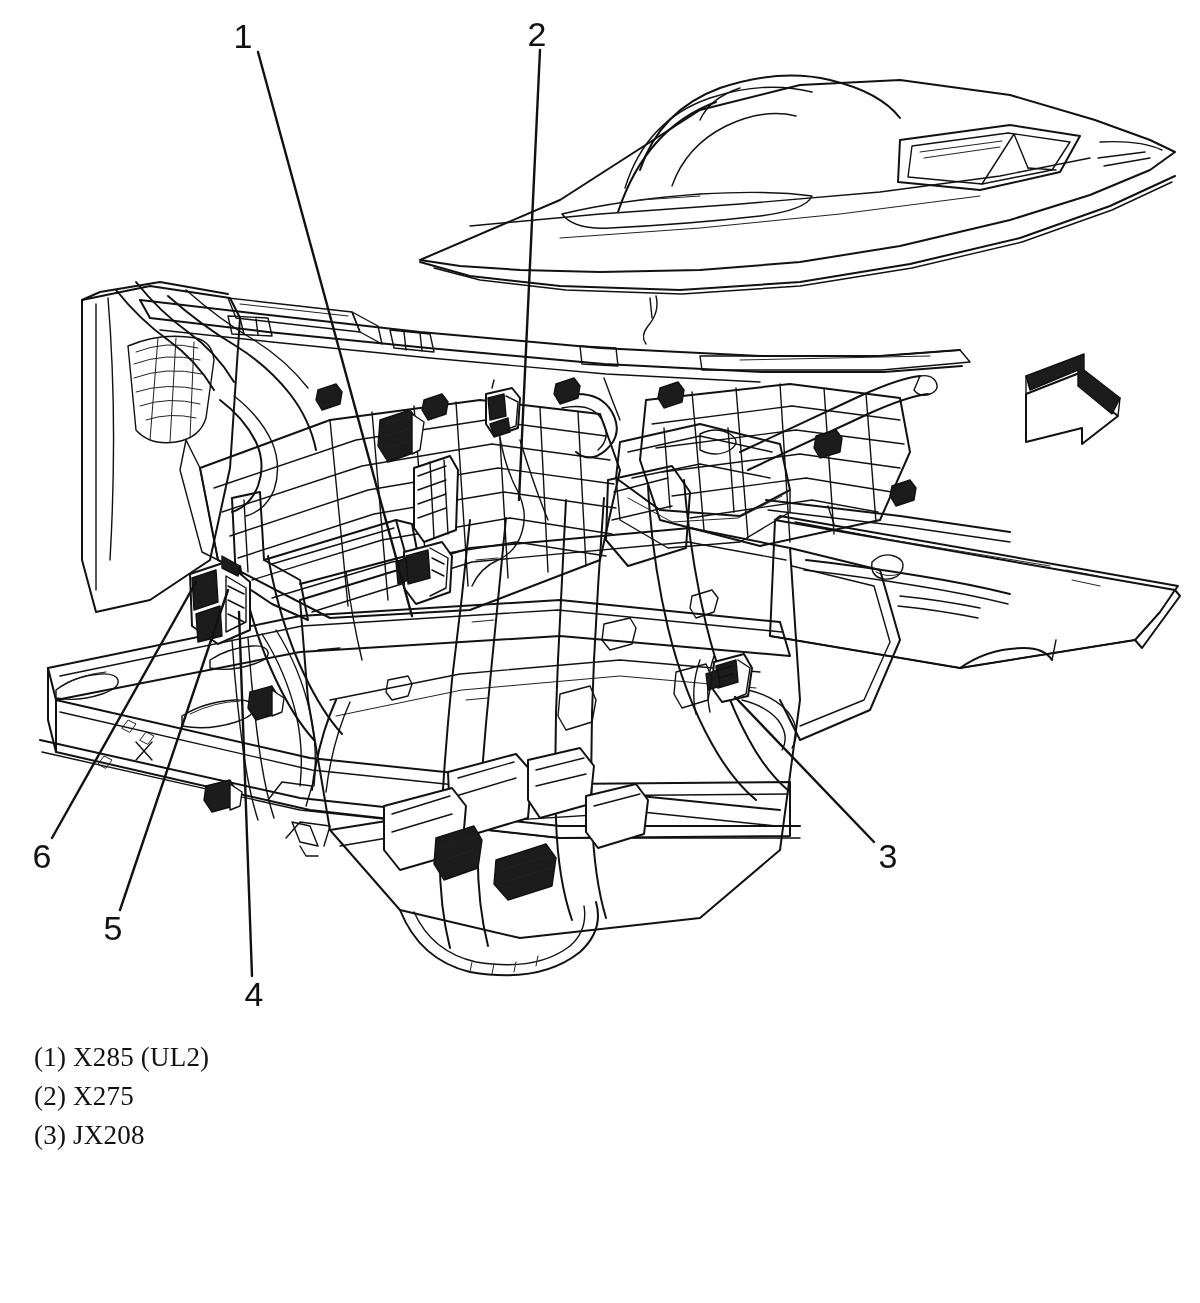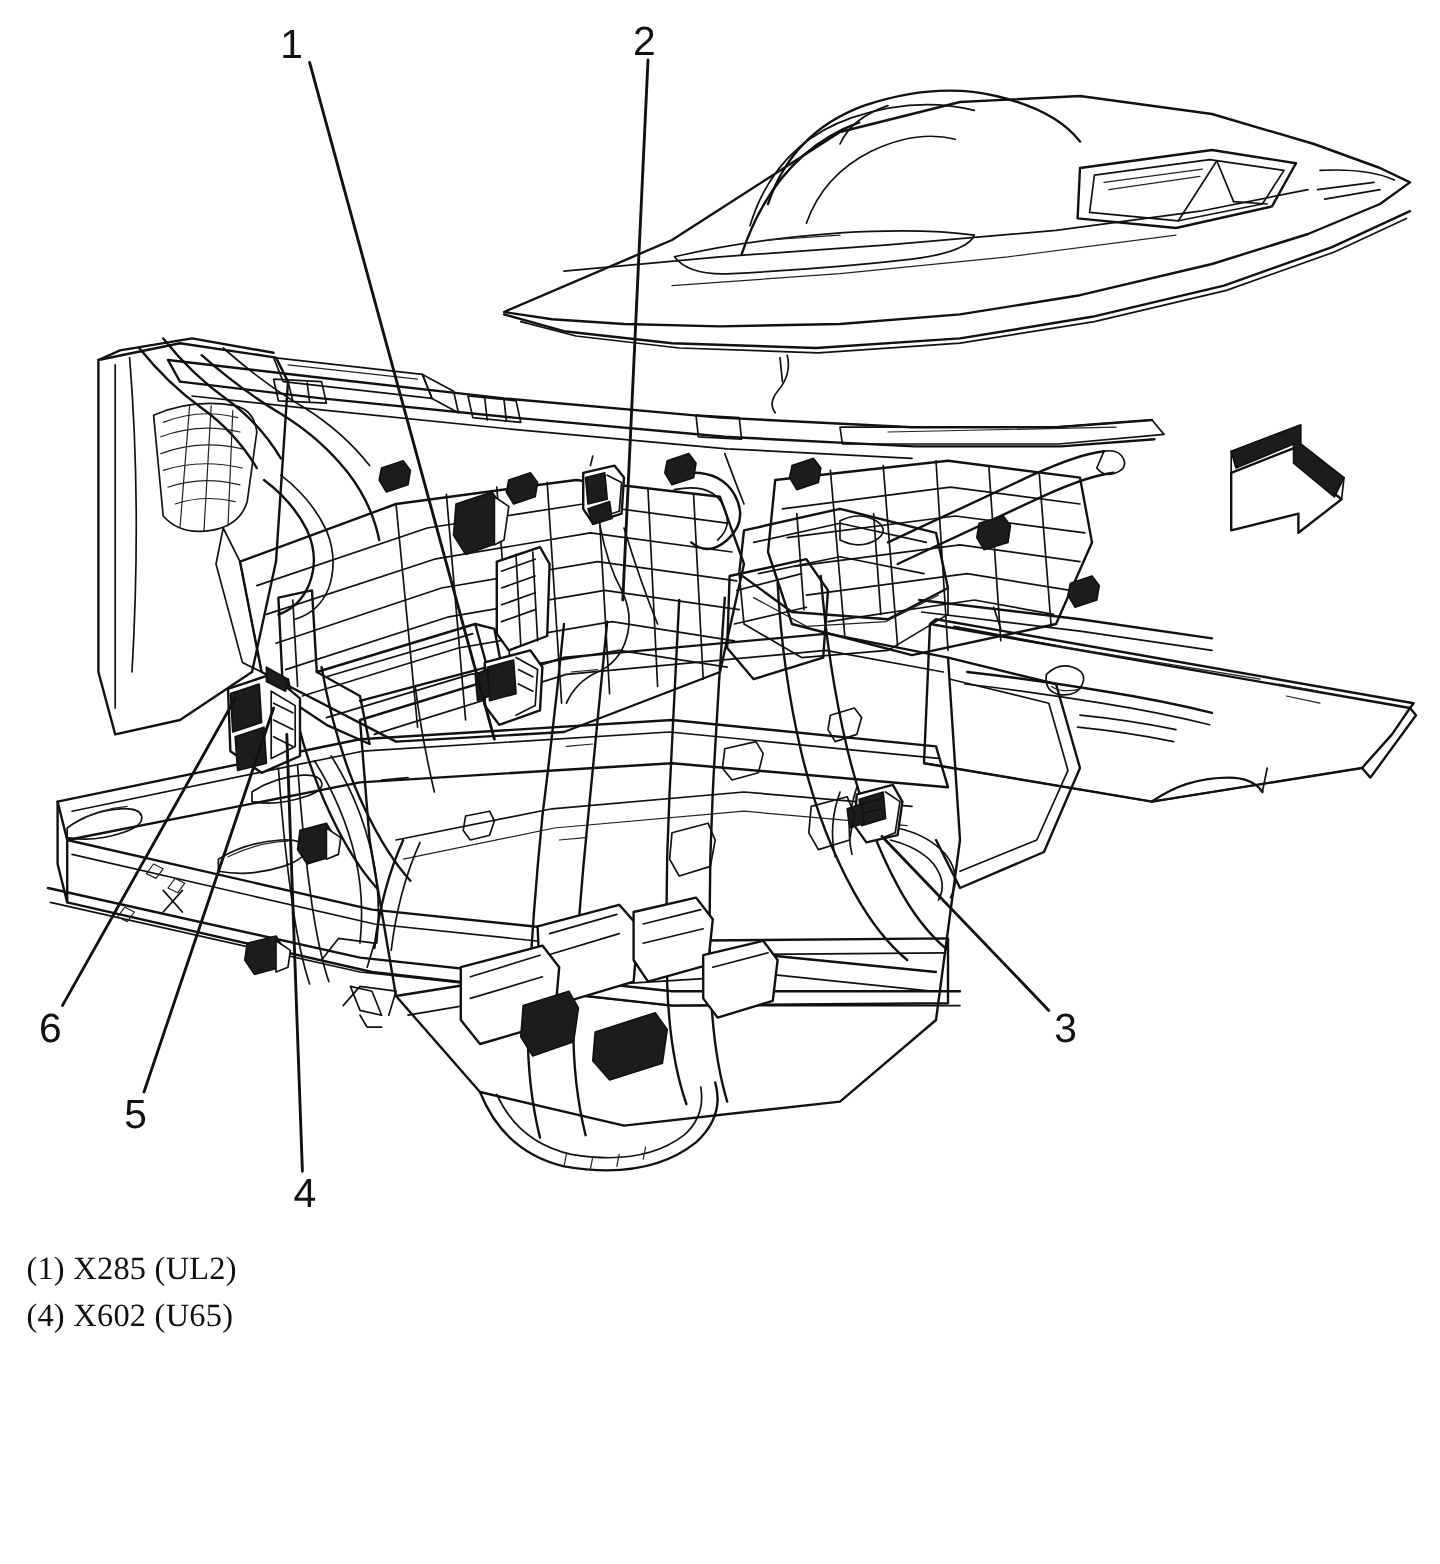--- a/index.html
+++ b/index.html
@@ -25,21 +25,21 @@
   #diagram-svg {
     position: absolute;
     left: 0;
     top: 0;
     width: 1200px;
     height: 1035px;
     display: block;
   }
   .legend {
     position: absolute;
-    left: 0;
+    left: 12px;
     top: 1038px;
     width: 1026px;
   }
   .legend-item {
     font-family: "Liberation Serif", "DejaVu Serif", serif;
     font-size: 27px;
     line-height: 39px;
     color: #111111;
     padding-left: 22px;
     white-space: nowrap;
@@ -507,17 +507,20 @@
       <text class="callout-text" x="42" y="868" text-anchor="middle">6</text>
     </g>
 
   </svg>
 
   <div class="legend">
     <div class="legend-item">
       <span class="legend-num">(1)</span><span class="legend-label">X285 (UL2)</span>
     </div>
     <div class="legend-item">
-      <span class="legend-num">(4)</span><span class="legend-label">X602 (U65)</span>
+      <span class="legend-num">(2)</span><span class="legend-label">X275</span>
+    </div>
+    <div class="legend-item">
+      <span class="legend-num">(3)</span><span class="legend-label">JX208</span>
     </div>
   </div>
 
 </div>
 
 </body></html>

